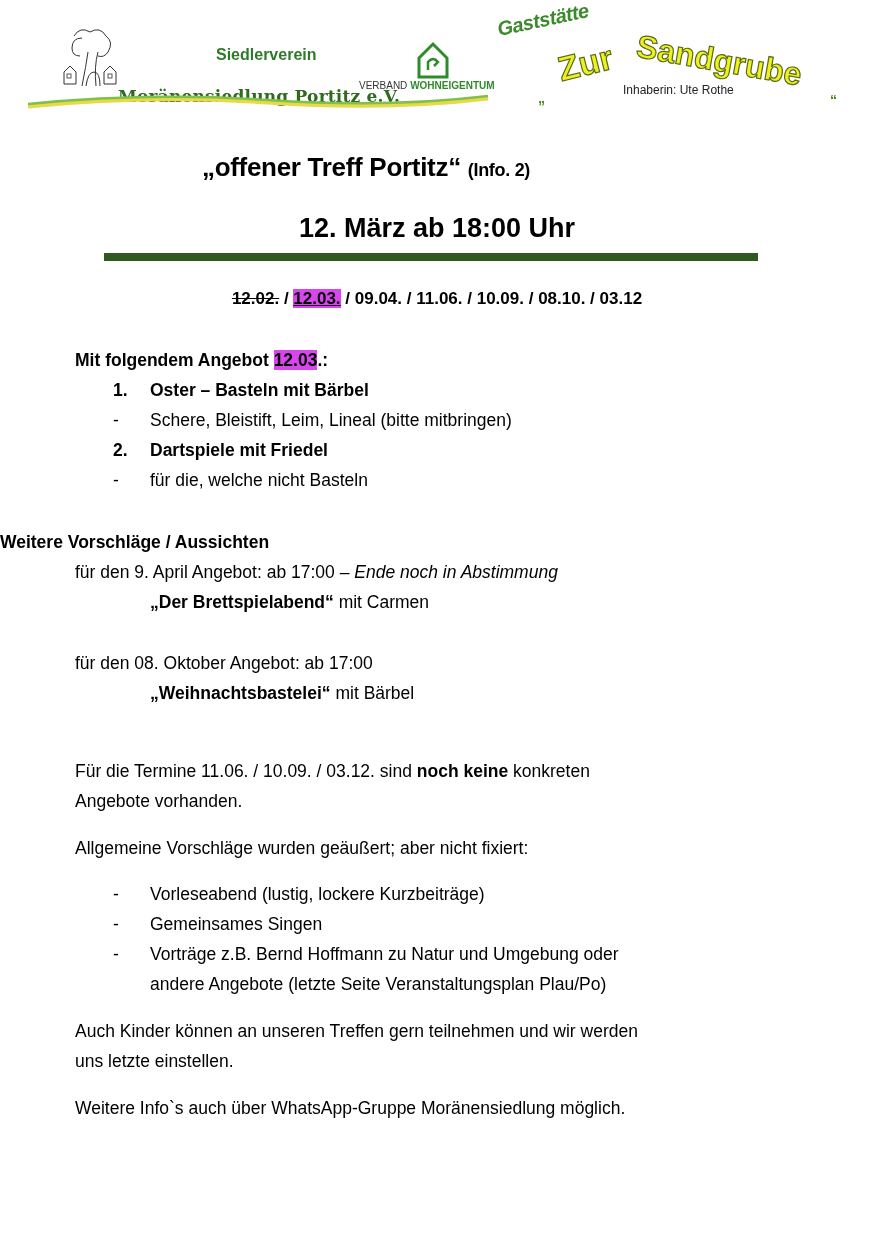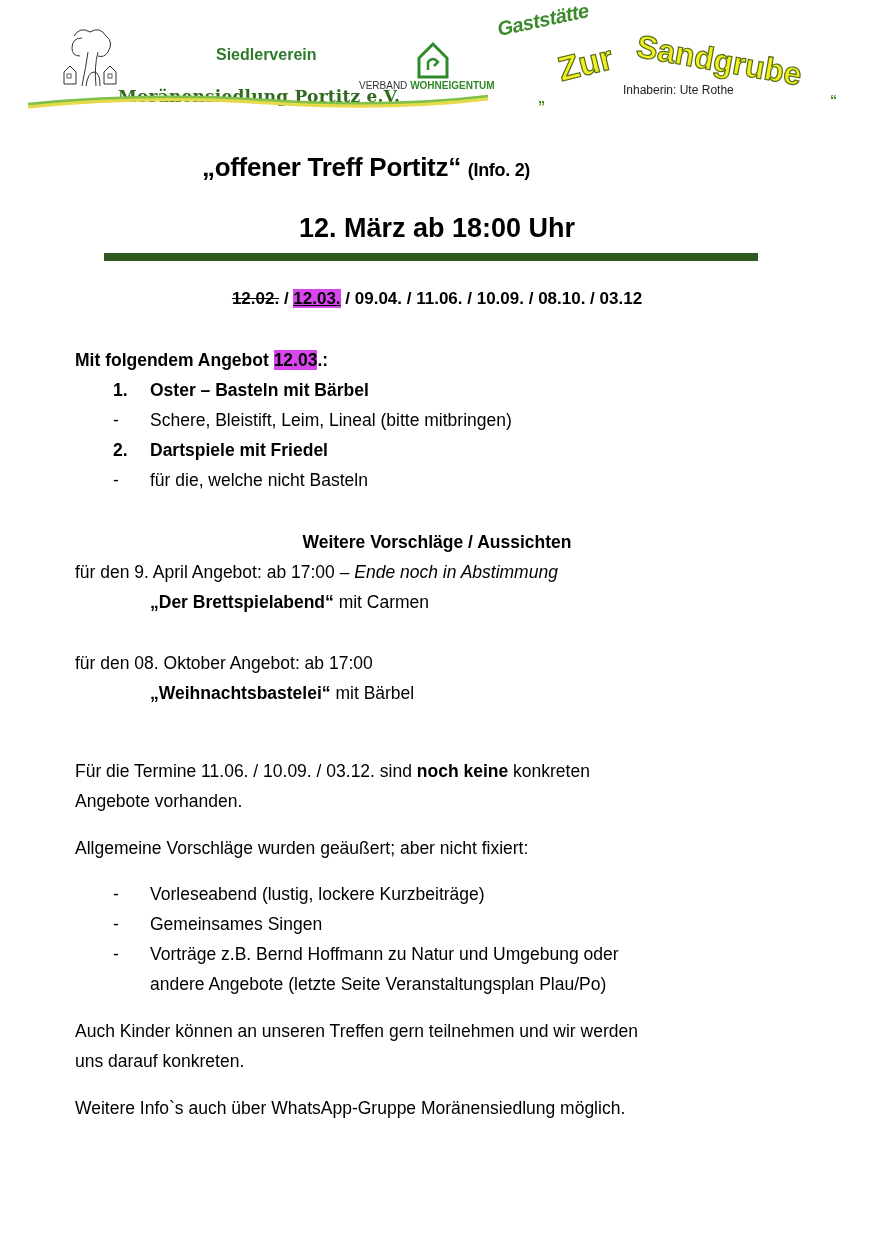--- a/index.html
+++ b/index.html
@@ -102,21 +102,21 @@
   <div style="position:absolute; top:60px; width:100%;">
     <span class="num bold">2.</span>
     <span class="item bold">Dartspiele mit Friedel</span>
   </div>
   <div style="position:absolute; top:90px; width:100%;">
     <span class="dash">-</span>
     <span class="item">für die, welche nicht Basteln</span>
   </div>
 </div>
 
-<div class="abs text bold" style="left:0; width:874px; top:527px; text-align:center;">Weitere Vorschläge / Aussichten</div>
+<div class="abs text bold" style="left:0; width:874px; top:527px; text-align:left;">Weitere Vorschläge / Aussichten</div>
 <div class="abs text" style="left:75px; top:557px;">
   <span>für den 9. April Angebot:  ab 17:00 – </span><span class="italic">Ende noch in Abstimmung</span>
 </div>
 <div class="abs text" style="left:150px; top:587px;">
   <span class="bold">„Der Brettspielabend“</span><span> mit Carmen</span>
 </div>
 <div class="abs text" style="left:75px; top:648px;">für den 08. Oktober Angebot: ab 17:00</div>
 <div class="abs text" style="left:150px; top:678px;">
   <span class="bold">„Weihnachtsbastelei“</span><span> mit Bärbel</span>
 </div>
@@ -140,15 +140,15 @@
   <div style="position:absolute; top:60px; width:100%;">
     <span class="dash">-</span>
     <span class="item">Vorträge z.B. Bernd Hoffmann zu Natur und Umgebung oder</span>
   </div>
   <div style="position:absolute; top:90px; width:100%;">
     <span class="item">andere Angebote (letzte Seite Veranstaltungsplan Plau/Po)</span>
   </div>
 </div>
 
 <div class="abs text" style="left:75px; top:1016px;">Auch Kinder können an unseren Treffen gern teilnehmen und wir werden</div>
-<div class="abs text" style="left:75px; top:1046px;">uns darauf konkreten.</div>
+<div class="abs text" style="left:75px; top:1046px;">uns letzte einstellen.</div>
 
 <div class="abs text" style="left:75px; top:1093px;">Weitere Info`s auch über WhatsApp-Gruppe Moränensiedlung möglich.</div>
 
 </body></html>

